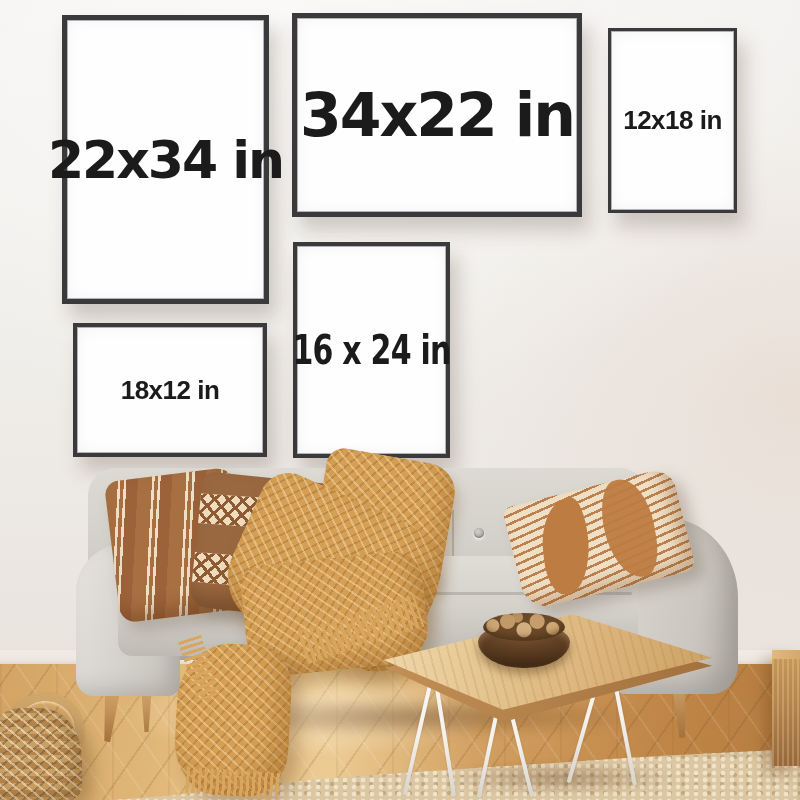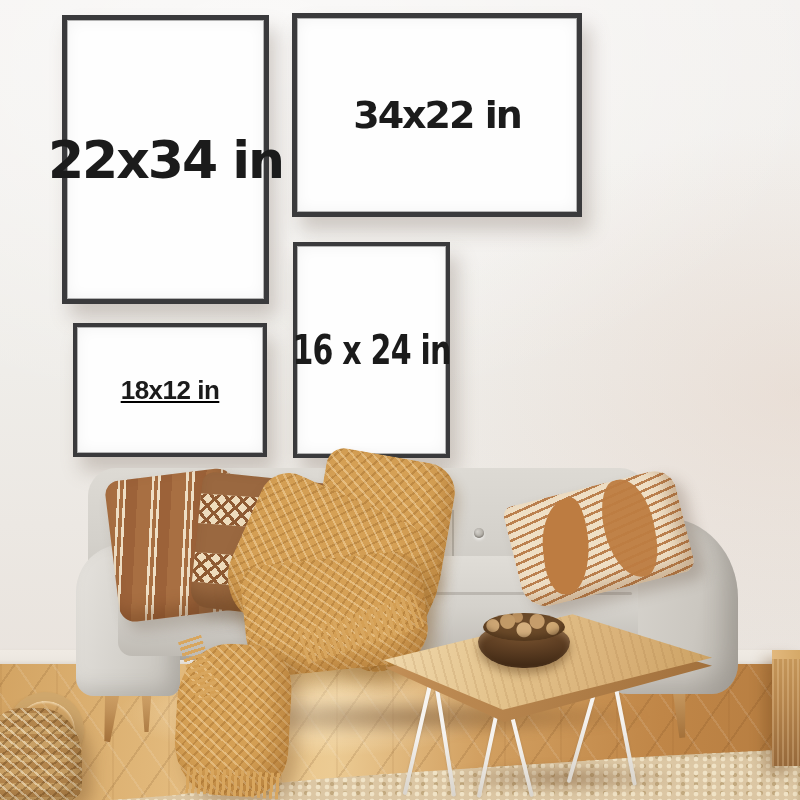--- a/index.html
+++ b/index.html
@@ -65,28 +65,28 @@
     background:linear-gradient(90deg,#e2b87d,#d5a968);}
 
   
   .frame{position:absolute;background:var(--frame-face);border:4px solid var(--frame-border);
     box-shadow:8px 14px 18px rgba(125,110,95,.32), inset 0 0 0 1px rgba(0,0,0,.28), inset 0 0 16px rgba(0,0,0,.05);
     display:flex;align-items:center;justify-content:center;}
   .frame-label{font-weight:bold;color:var(--label-ink);white-space:nowrap;}
   .frame--p2234{left:62px;top:15px;width:197px;height:279px;border-width:5px;}
   .frame--p2234 .frame-label{font-size:52px;letter-spacing:-2px;}
   .frame--l3422{left:292px;top:13px;width:280px;height:194px;border-width:5px;}
-  .frame--l3422 .frame-label{font-size:38px;letter-spacing:-2px;}
+  .frame--l3422 .frame-label{font-size:60px;letter-spacing:-2px;}
   .frame--p1218{left:608px;top:28px;width:123px;height:179px;border-width:3px;}
   .frame--p1218 .frame-label{font-size:26px;letter-spacing:-.5px;font-family:"Liberation Sans",sans-serif;}
   .frame--p1624{left:293px;top:242px;width:149px;height:208px;}
   .frame--p1624 .frame-label{font-size:40px;transform:scaleX(.75);display:inline-block;letter-spacing:-1px;}
   .frame--l2416{left:482px;top:242px;width:215px;height:146px;}
   .frame--l2416 .frame-label{font-size:38px;transform:scaleX(.75);display:inline-block;letter-spacing:-1px;}
-  .frame--l1812{left:73px;top:323px;width:186px;height:126px;text-decoration:underline;}
+  .frame--l1812{left:73px;top:323px;width:186px;height:126px;}
   .frame--l1812 .frame-label{font-size:26px;letter-spacing:-.5px;font-family:"Liberation Sans",sans-serif;}
 
   
   .sofa-shadow{position:absolute;left:90px;top:690px;width:640px;height:54px;
     background:radial-gradient(50% 50% at 50% 50%, rgba(90,55,25,.45), rgba(90,55,25,0) 75%);filter:blur(4px);}
   .sofa-back{position:absolute;left:88px;top:468px;width:560px;height:160px;border-radius:28px 28px 8px 8px;
     background:linear-gradient(180deg,#dddad4 0%,var(--sofa) 45%,#c2beb7 100%);}
   .sofa-back::after{content:"";position:absolute;left:65%;top:42px;bottom:8px;width:2px;background:rgba(110,105,98,.32);}
   .sofa-arm-left{position:absolute;left:76px;top:544px;width:104px;height:152px;
     border-radius:48px 40px 12px 18px;
@@ -199,20 +199,23 @@
   <div class="basket-handle"></div>
   <div class="basket"></div>
   <div class="wood-cube"></div>
 
   <div class="frame frame--p2234">
     <span class="frame-label">22x34 in</span>
   </div>
   <div class="frame frame--l3422">
     <span class="frame-label">34x22 in</span>
   </div>
+  <div class="frame frame--p1218">
+    <span class="frame-label">12x18 in</span>
+  </div>
   <div class="frame frame--p1624">
     <span class="frame-label">16 x 24 in</span>
   </div>
   <div class="frame frame--l1812">
     <span class="frame-label">18x12 in</span>
   </div>
 
   <div class="sofa-shadow"></div>
   <div class="sofa-leg sofa-leg--bl"></div>
   <div class="sofa-leg sofa-leg--fl"></div>

